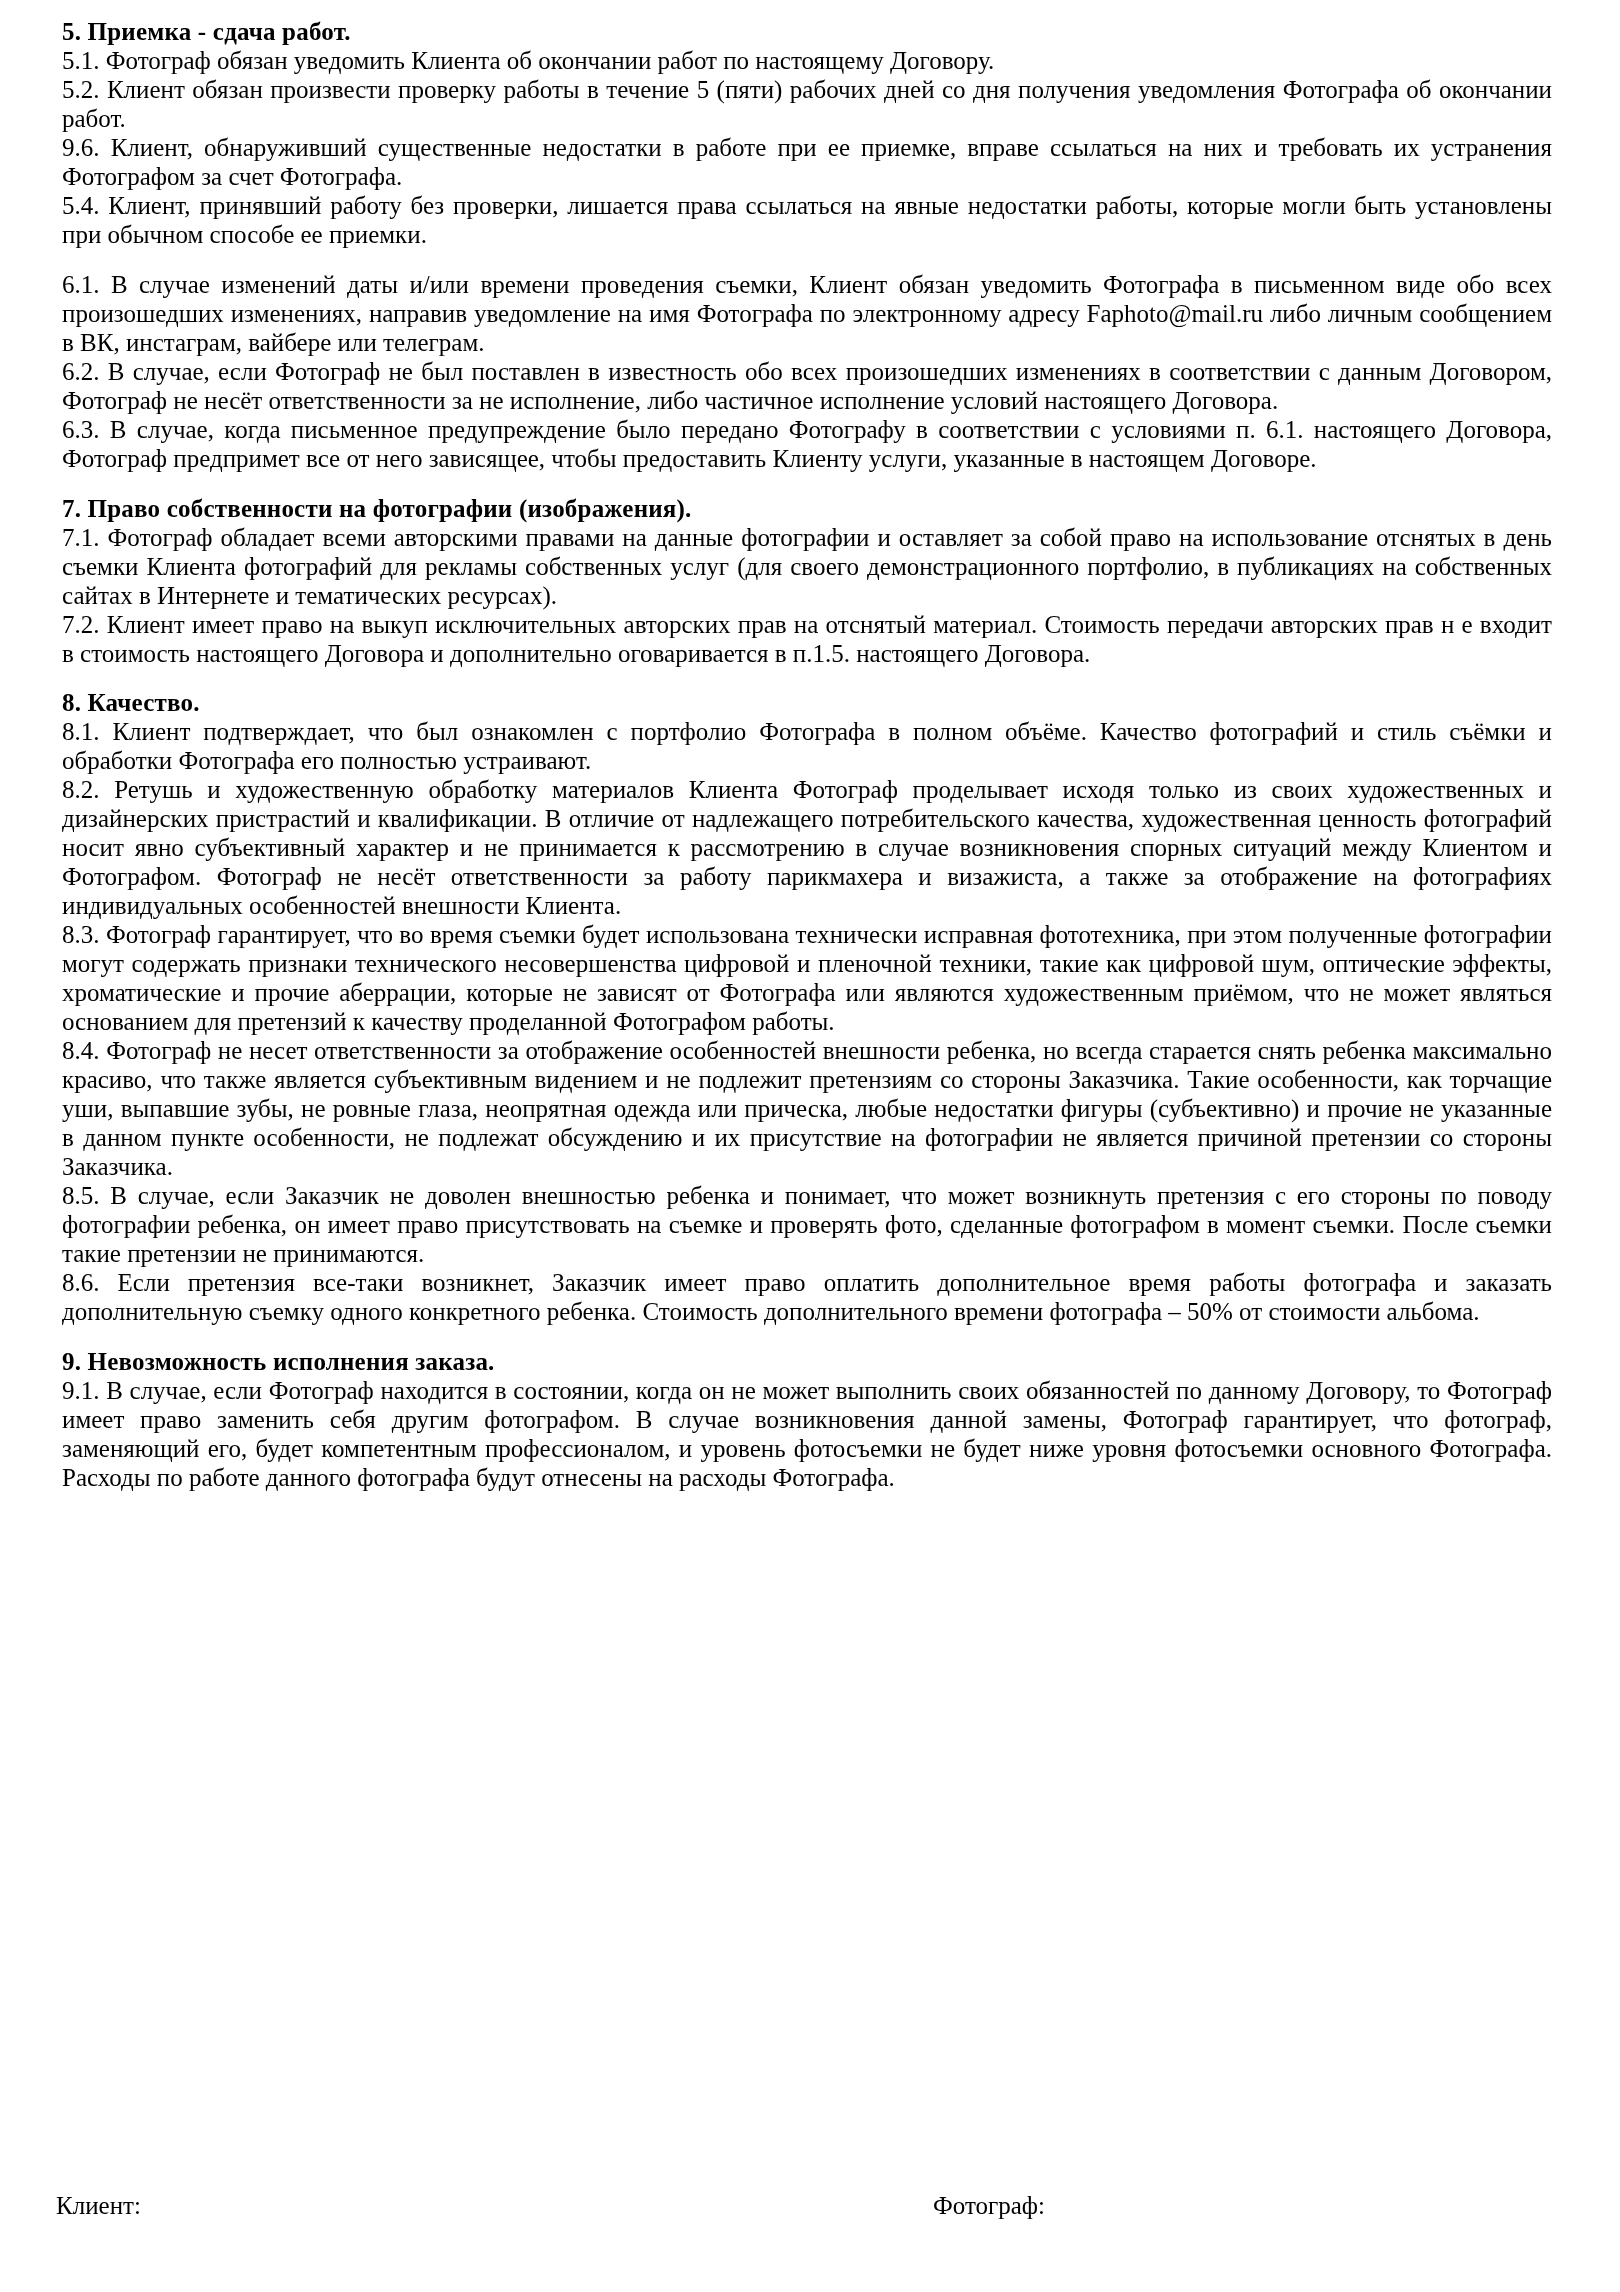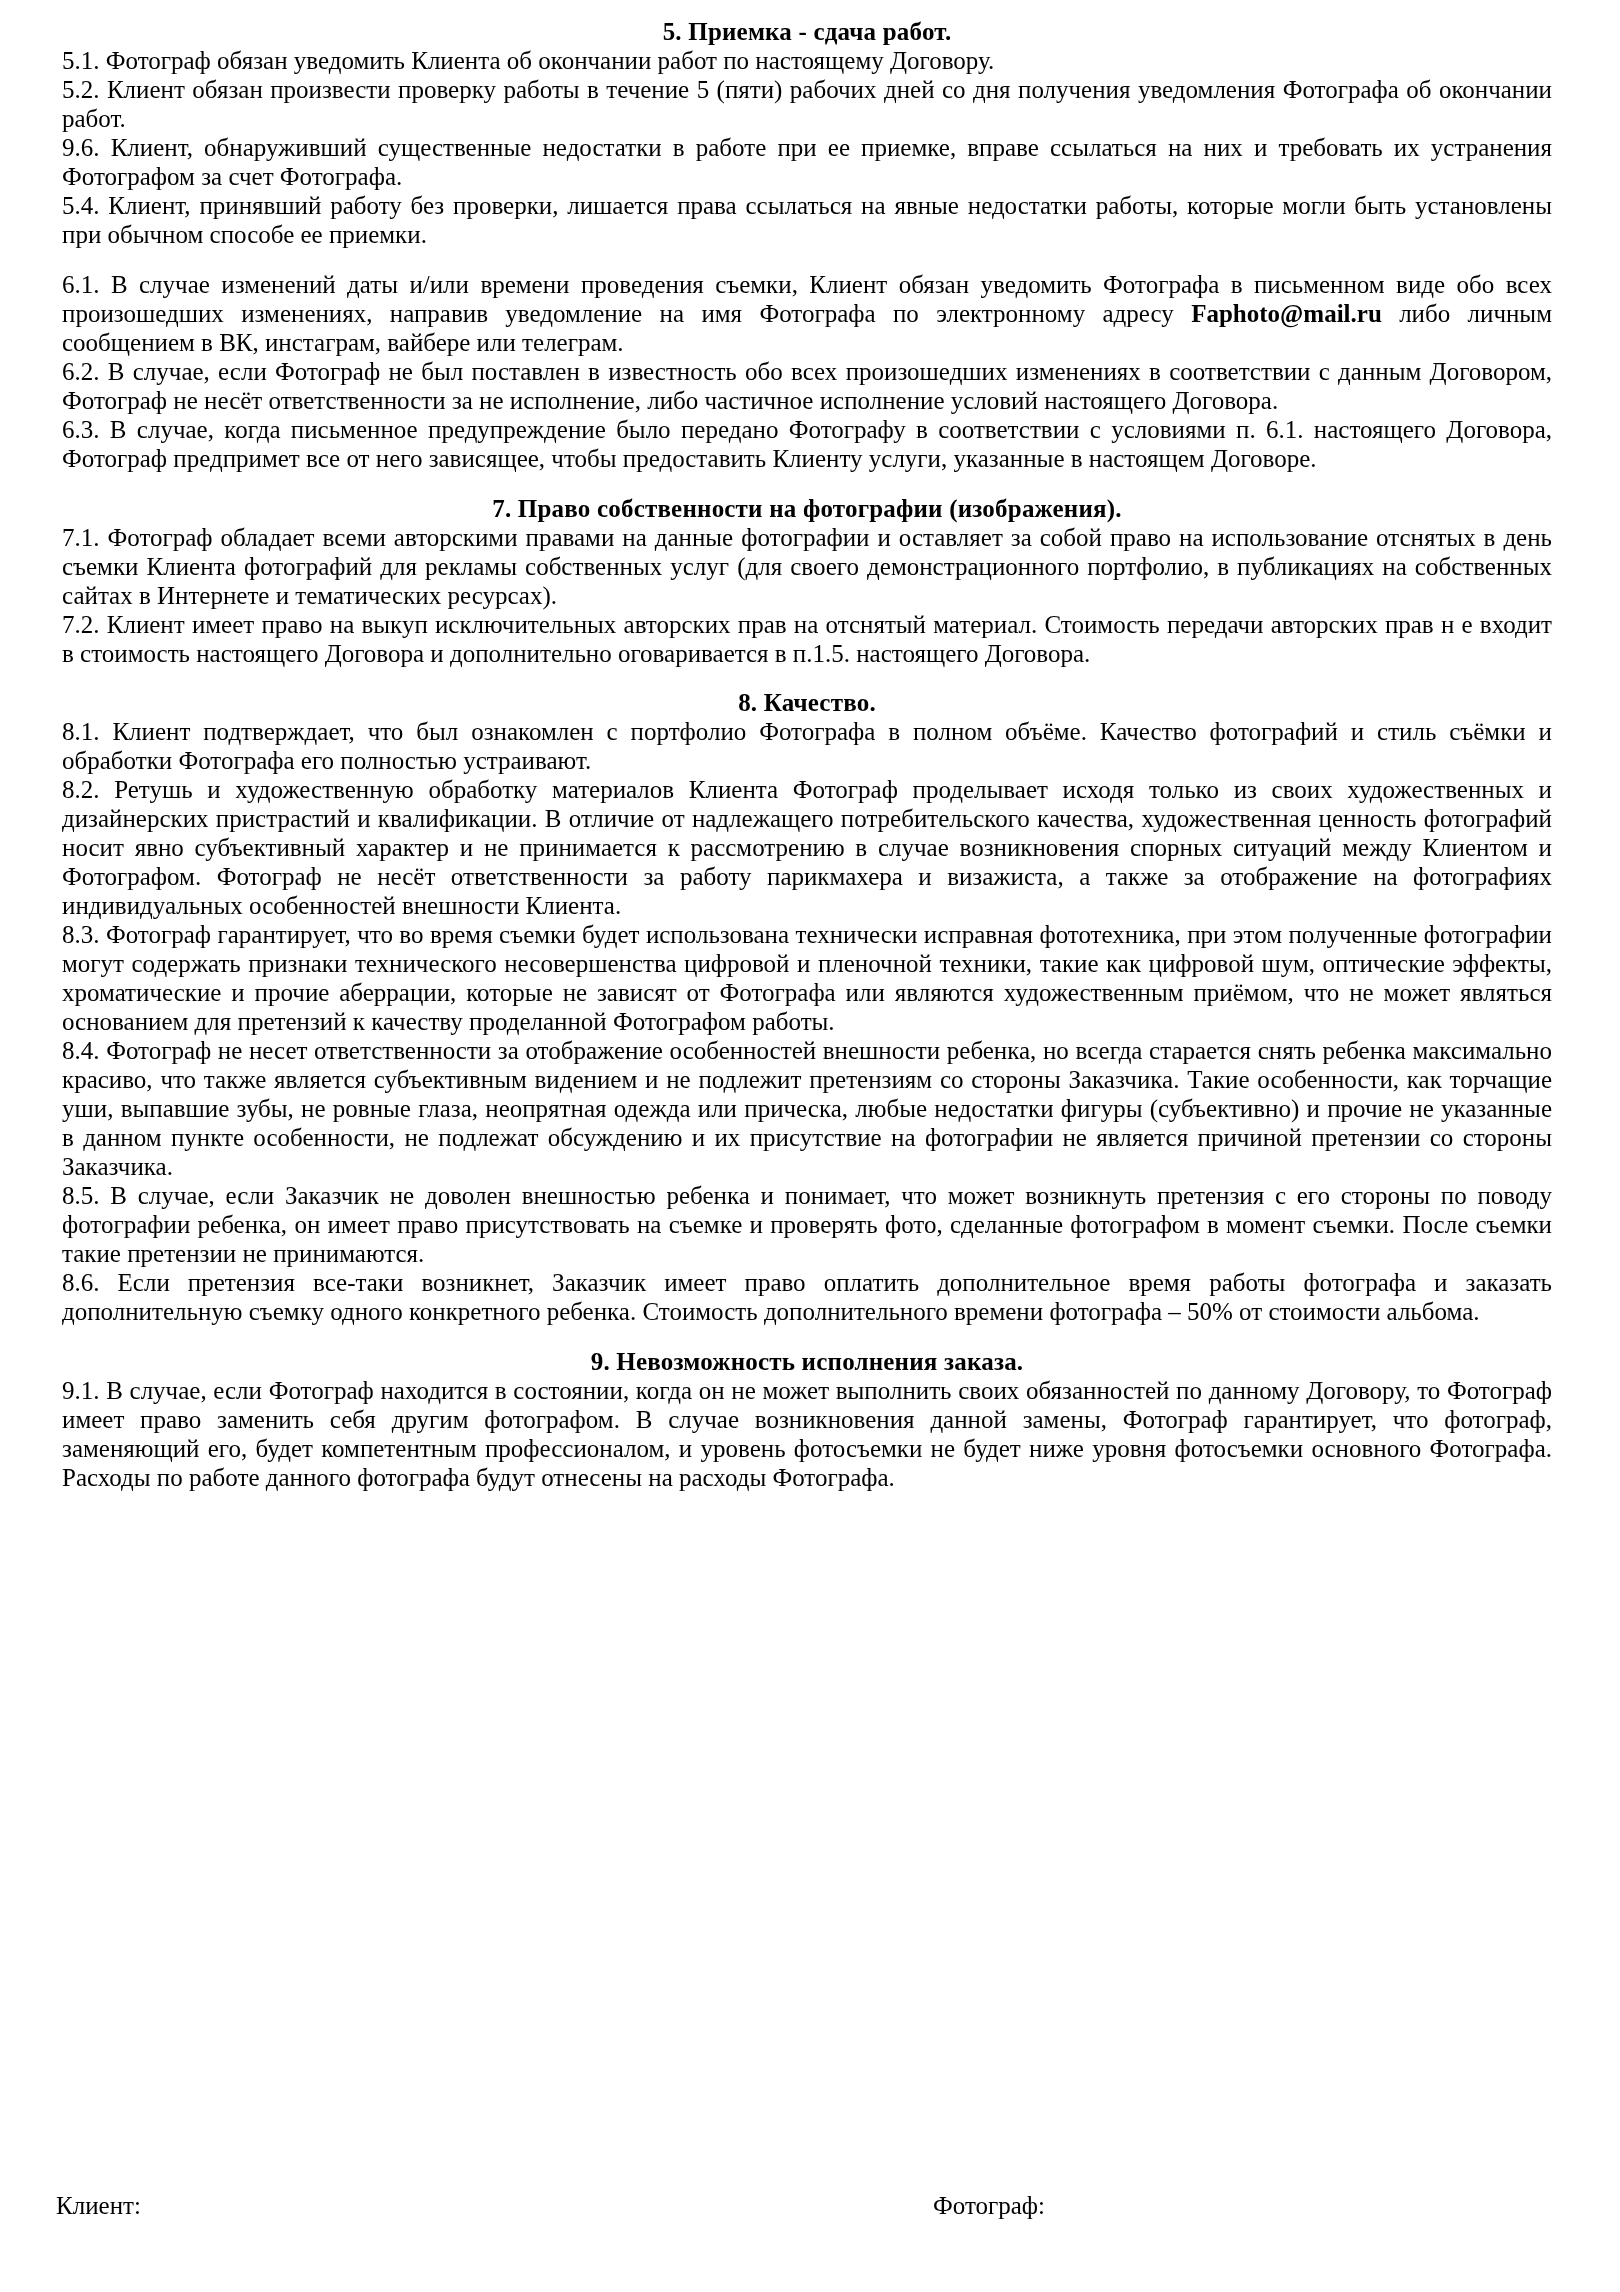--- a/index.html
+++ b/index.html
@@ -21,21 +21,21 @@
     box-sizing: border-box;
     padding: 17.6px 69px 0 62px;
   }
   .doc-body {
     width: 1490px;
   }
   .heading {
     font-size: 25px;
     line-height: 28px;
     font-weight: bold;
-    text-align: center;
+    text-align: left;
     margin: 0;
     padding: 0;
     letter-spacing: 0.2px;
   }
   .section-gap {
     height: 21.6px;
   }
   p.clause {
     font-size: 25px;
     line-height: 29px;
@@ -43,21 +43,21 @@
     text-justify: inter-word;
     margin: 0;
     padding: 0;
     hyphens: none;
   }
   .underlined {
     text-decoration-thickness: 1.5px;
     text-underline-offset: 2.9px;
   }
   .bold-inline {
-    font-weight: bold;
+    font-weight: normal;
   }
   .footer {
     position: absolute;
     left: 0;
     top: 2191px;
     width: 1620px;
     height: 45px;
     text-align: right;
   }
   .footer-client {

